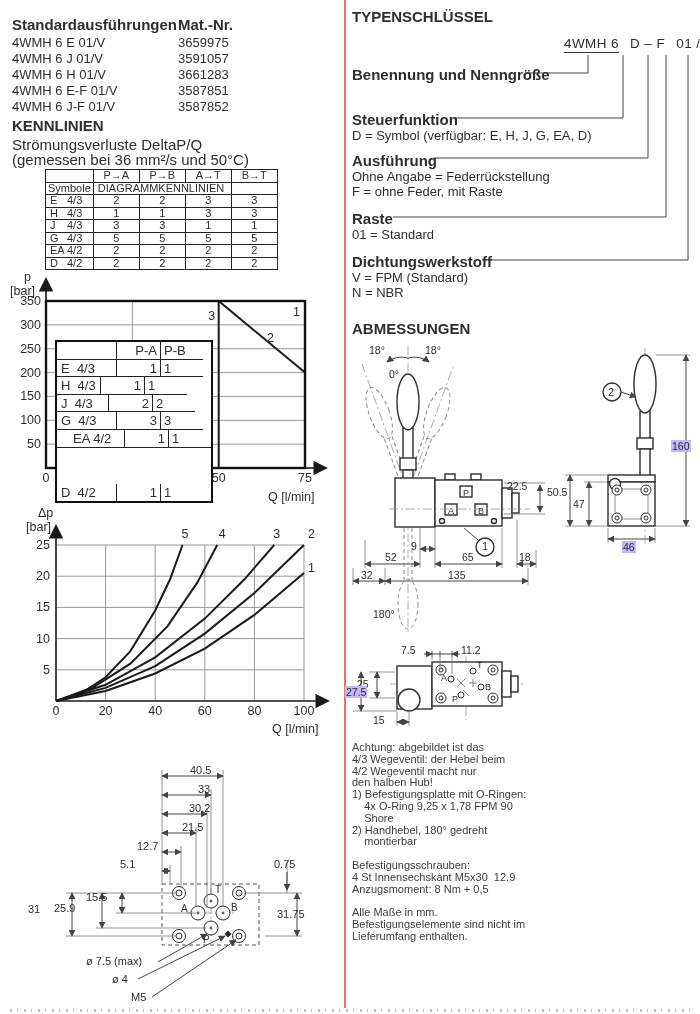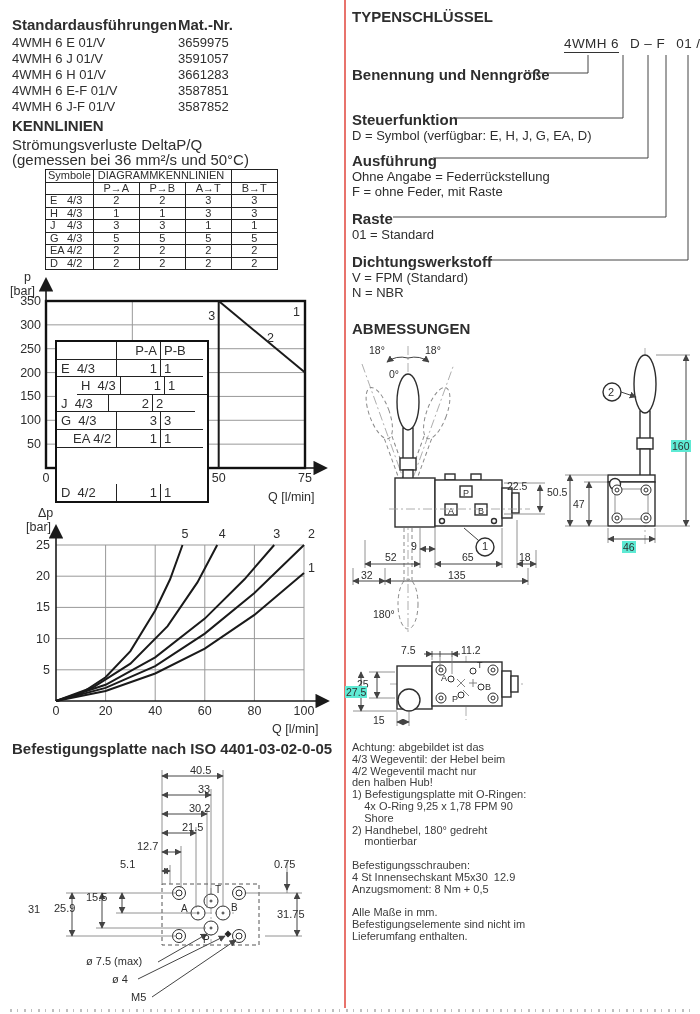--- a/index.html
+++ b/index.html
@@ -36,21 +36,21 @@
   .gtd{box-sizing:border-box;overflow:hidden;}
   .c1table{position:absolute;left:47px;top:72px;background:#fff;border:2px solid #111;font-size:13px;}
   .c1table .gtd{height:17.6px;line-height:17.6px;border-right:1.5px solid #222;border-bottom:1.5px solid #222;}
   .c1table .gtd:last-child{border-right:none;}
   .c1table .gtr:last-child .gtd{border-bottom:none;margin-top:36px;}
   .c1table .c0{text-align:left;padding-left:4px;white-space:pre;}
   .c1table .c1{text-align:right;padding-right:3px;}
   .c1table .c2{text-align:left;padding-left:3px;}
   
   .dlabel{position:absolute;font-size:10.5px;color:#2e2e2e;white-space:nowrap;line-height:12px;}
-  .dlabel.bg{background:#5eead4;padding:0 1px;}
+  .dlabel.bg{background:#c4b5fd;padding:0 1px;}
   .plate-drawing .dlabel{font-size:11px;}
   .cl{stroke:#999;stroke-width:0.8;stroke-dasharray:9 3 2 3;fill:none;}
   .dash{stroke:#8a8a8a;stroke-width:1;stroke-dasharray:4 3;fill:none;}
   .solid{stroke:#2e2e2e;stroke-width:1.4;fill:#fff;}
   .solidthin{stroke:#2e2e2e;stroke-width:1;fill:#fff;}
   .dim{stroke:#444;stroke-width:1;fill:none;}
   .ext{stroke:#777;stroke-width:0.8;fill:none;}
   .dash2{stroke:#555;stroke-width:1;stroke-dasharray:4 3;fill:none;}
   .inner{stroke:#777;stroke-width:0.8;fill:none;}
   .sym{stroke:#777;stroke-width:0.9;fill:none;}
@@ -99,30 +99,30 @@
       </div>
   </div>
 
   <div class="abs h1" style="left:12px;top:117px;">KENNLINIEN</div>
   <div class="abs txt13" style="left:12px;top:136px;">Strömungsverluste DeltaP/Q</div>
   <div class="abs txt13" style="left:12px;top:151px;">(gemessen bei 36 mm²/s und 50°C)</div>
 
   <table class="ktable abs" style="left:45px;top:169px;">
     <tbody>
         <tr>
-      <td class="kc0" style="text-align:left;padding-left:2px;">Symbole</td>
-      <td colspan="3" class="kdiag">DIAGRAMMKENNLINIEN</td>
-      <td class="kcv"></td>
-    </tr>
-    <tr>
       <td class="kc0"></td>
       <td class="kcv">P→A</td>
       <td class="kcv">P→B</td>
       <td class="kcv">A→T</td>
       <td class="kcv">B→T</td>
+    </tr>
+    <tr>
+      <td class="kc0" style="text-align:left;padding-left:2px;">Symbole</td>
+      <td colspan="3" class="kdiag">DIAGRAMMKENNLINIEN</td>
+      <td class="kcv"></td>
     </tr>
     <tr>
       <td class="kc0">
             <div class="klbl">
               <span>E</span>
               <span>4/3</span>
             </div>
           </td>
       <td class="kcv">2</td>
       <td class="kcv">2</td>
@@ -239,36 +239,36 @@
           <div class="gtd c0" style="width: 60px;"></div>
           <div class="gtd c1" style="width: 44px;">P-A</div>
           <div class="gtd c2" style="width: 42px;">P-B</div>
         </div>
         <div class="gtr">
           <div class="gtd c0" style="width: 60px;">E  4/3</div>
           <div class="gtd c1" style="width: 44px;">1</div>
           <div class="gtd c2" style="width: 42px;">1</div>
         </div>
         <div class="gtr">
-          <div class="gtd c0" style="width: 44px; margin-left: 20px;">H  4/3</div>
+          <div class="gtd c0" style="width: 44px;">H  4/3</div>
           <div class="gtd c1" style="width: 44px;">1</div>
           <div class="gtd c2" style="width: 42px;">1</div>
         </div>
         <div class="gtr">
           <div class="gtd c0" style="width: 52px;">J  4/3</div>
           <div class="gtd c1" style="width: 44px;">2</div>
           <div class="gtd c2" style="width: 42px;">2</div>
         </div>
         <div class="gtr">
           <div class="gtd c0" style="width: 60px;">G  4/3</div>
           <div class="gtd c1" style="width: 44px;">3</div>
           <div class="gtd c2" style="width: 42px;">3</div>
         </div>
         <div class="gtr">
-          <div class="gtd c0" style="width: 60px; padding-left: 16px;">EA 4/2</div>
+          <div class="gtd c0" style="width: 68px; padding-left: 16px;">EA 4/2</div>
           <div class="gtd c1" style="width: 44px;">1</div>
           <div class="gtd c2" style="width: 42px;">1</div>
         </div>
         <div class="gtr">
           <div class="gtd c0" style="width: 60px;">D  4/2</div>
           <div class="gtd c1" style="width: 44px;">1</div>
           <div class="gtd c2" style="width: 42px;">1</div>
         </div>
       </div>
     <span class="abs axlab" style="left:260px;top:222px;">Q [l/min]</span>
@@ -319,21 +319,20 @@
           <text x="160.96" y="34.768" class="clabel tm">5</text>
           <text x="198.16" y="34.768" class="clabel tm">4</text>
           <text x="252.72" y="34.768" class="clabel tm">3</text>
           <text x="287.44" y="34.768" class="clabel tm">2</text>
           <text x="287.44" y="69.088" class="clabel tm">1</text>
         </g>
     </svg>
     <span class="abs axlab" style="left:248px;top:219px;">Q [l/min]</span>
   </div>
 
-  <div class="abs h1" style="left:12px;top:740px;">Befestigungsplatte nach ISO 4401-03-02-0-05</div>
   <div class="abs plate-drawing" style="left:10px;top:762px;width:330px;height:244px;">
     <svg width="330" height="244">
       <defs>
         <marker id="arp" viewBox="0 0 10 10" refX="9" refY="5" markerWidth="7" markerHeight="7" orient="auto-start-reverse">
             <path d="M0,0 L10,5 L0,10 z" fill="#444"></path>
           </marker>
       </defs>
       <rect class="dash2" x="152" y="122" width="97" height="61"></rect>
       <path class="cl" d="M176,151 H226 M201,126 V180"></path>
       <g class="solidthin">

